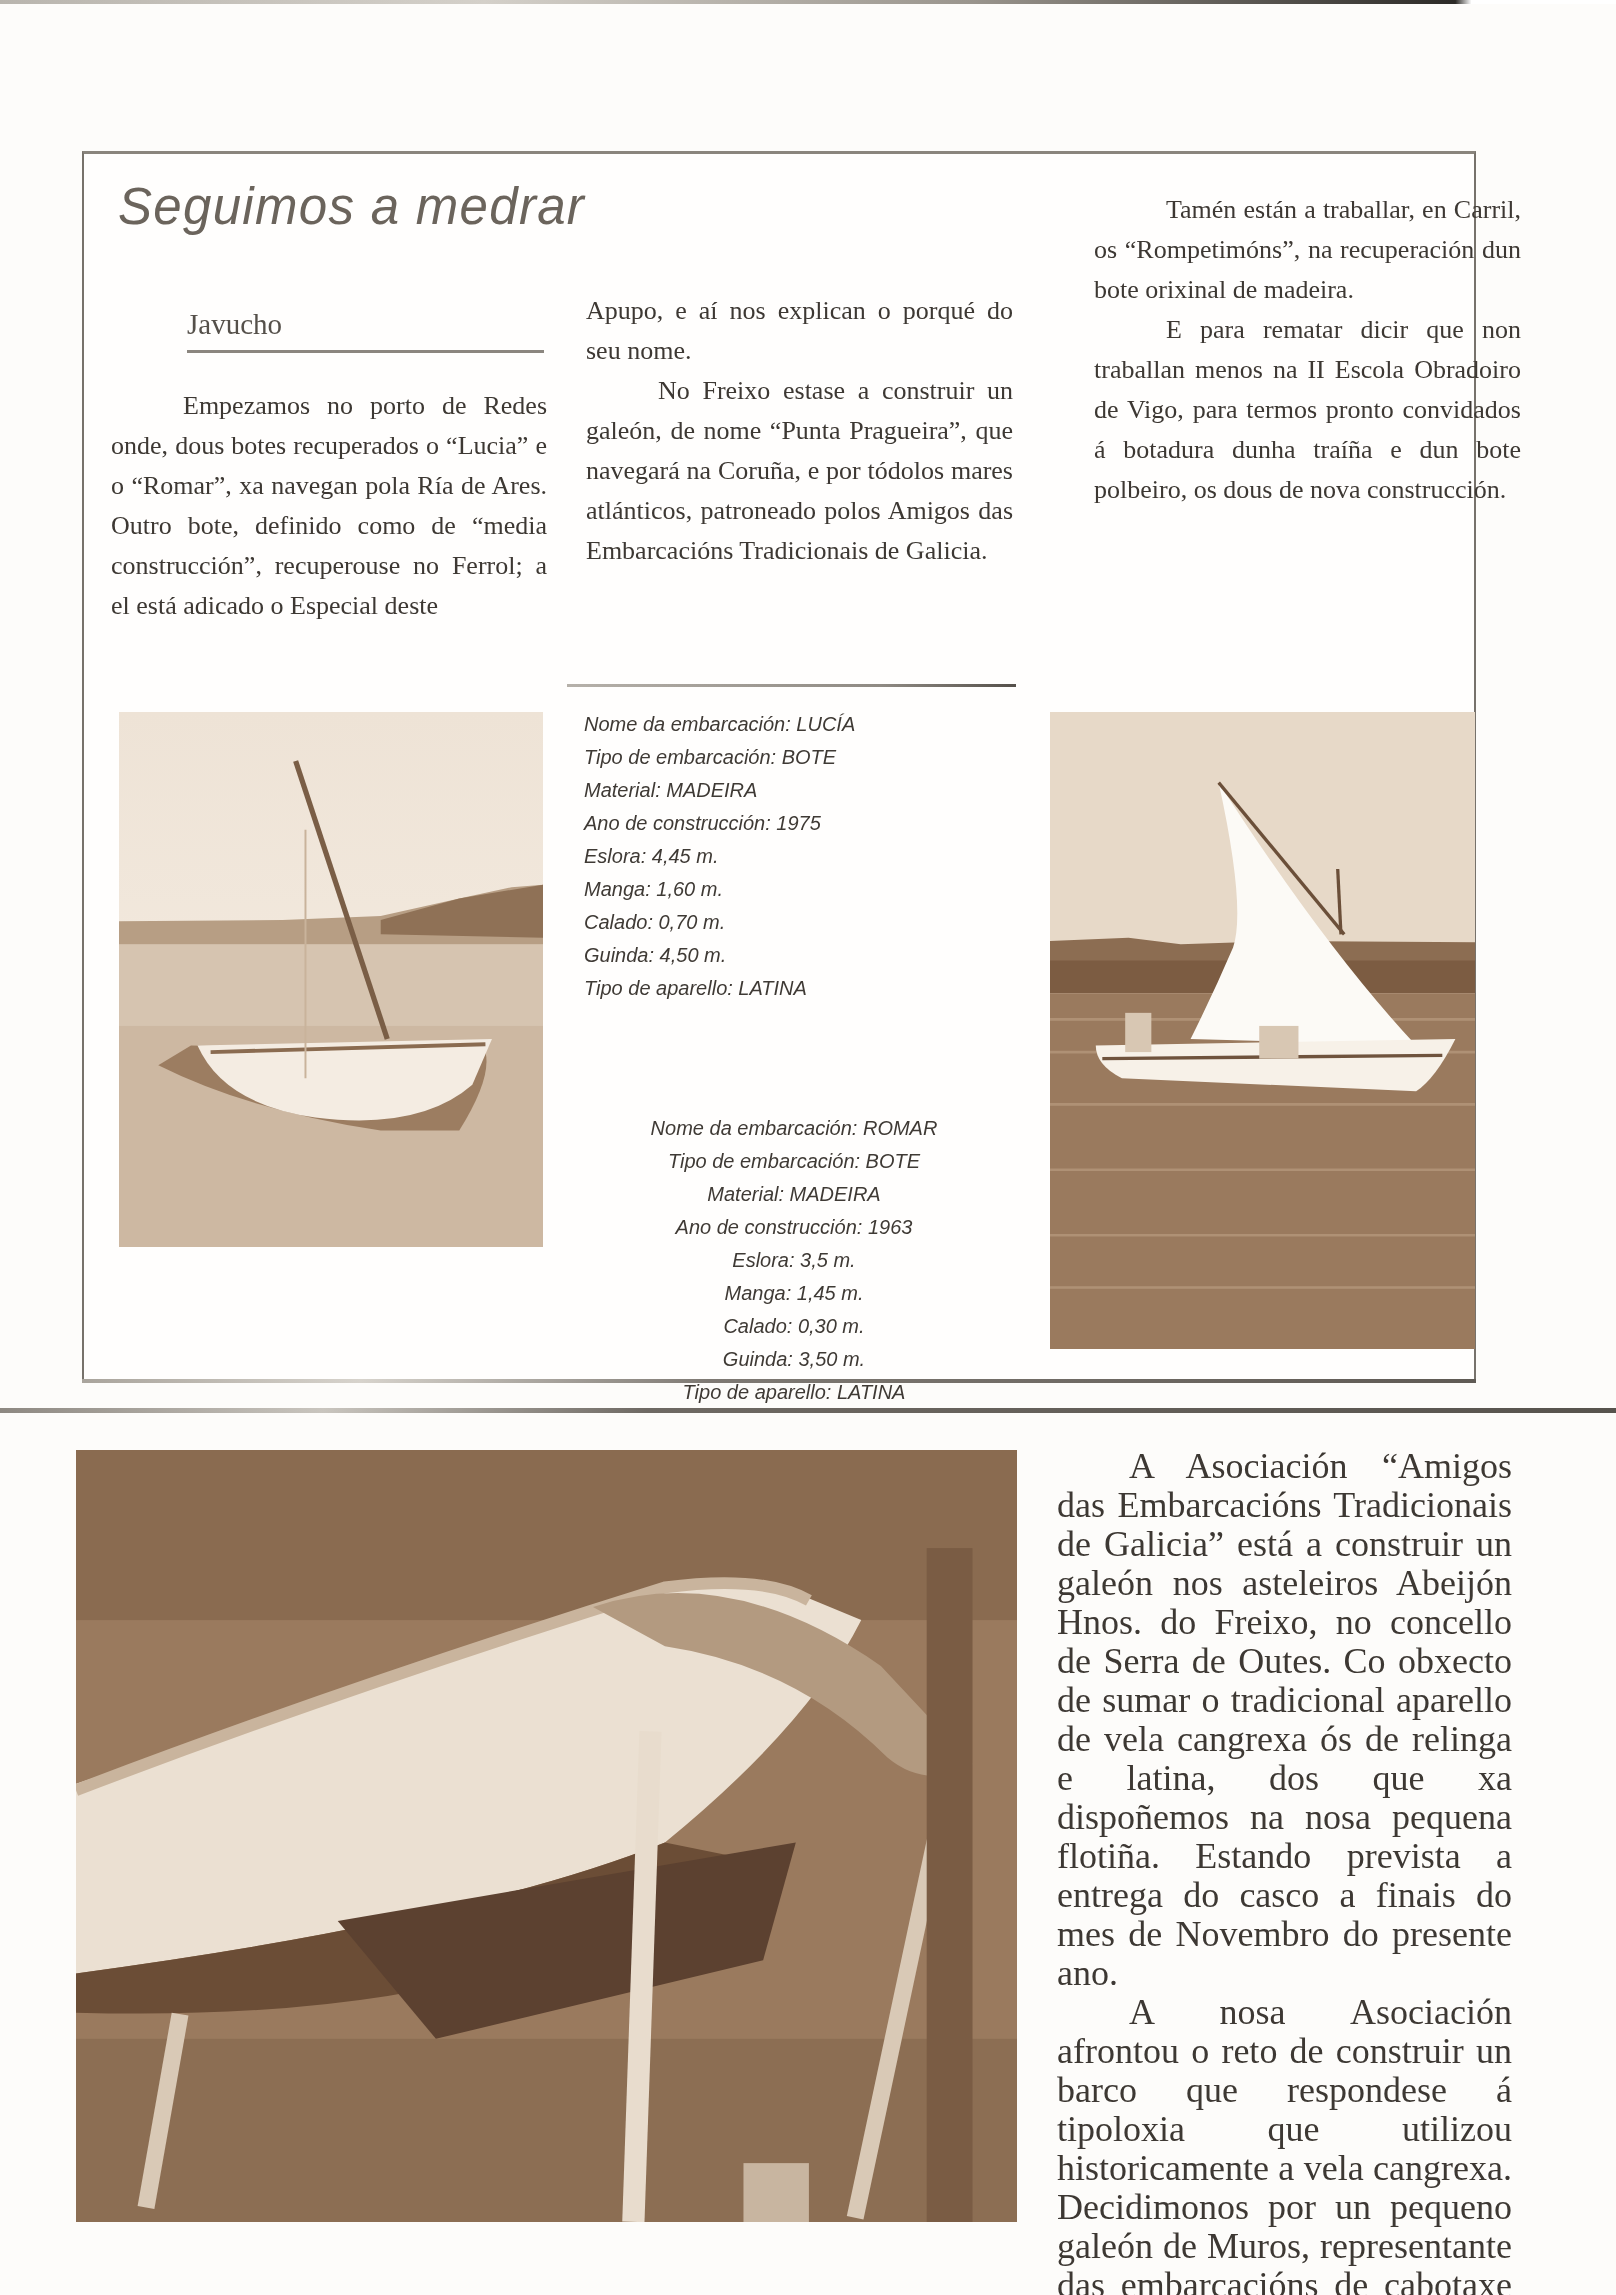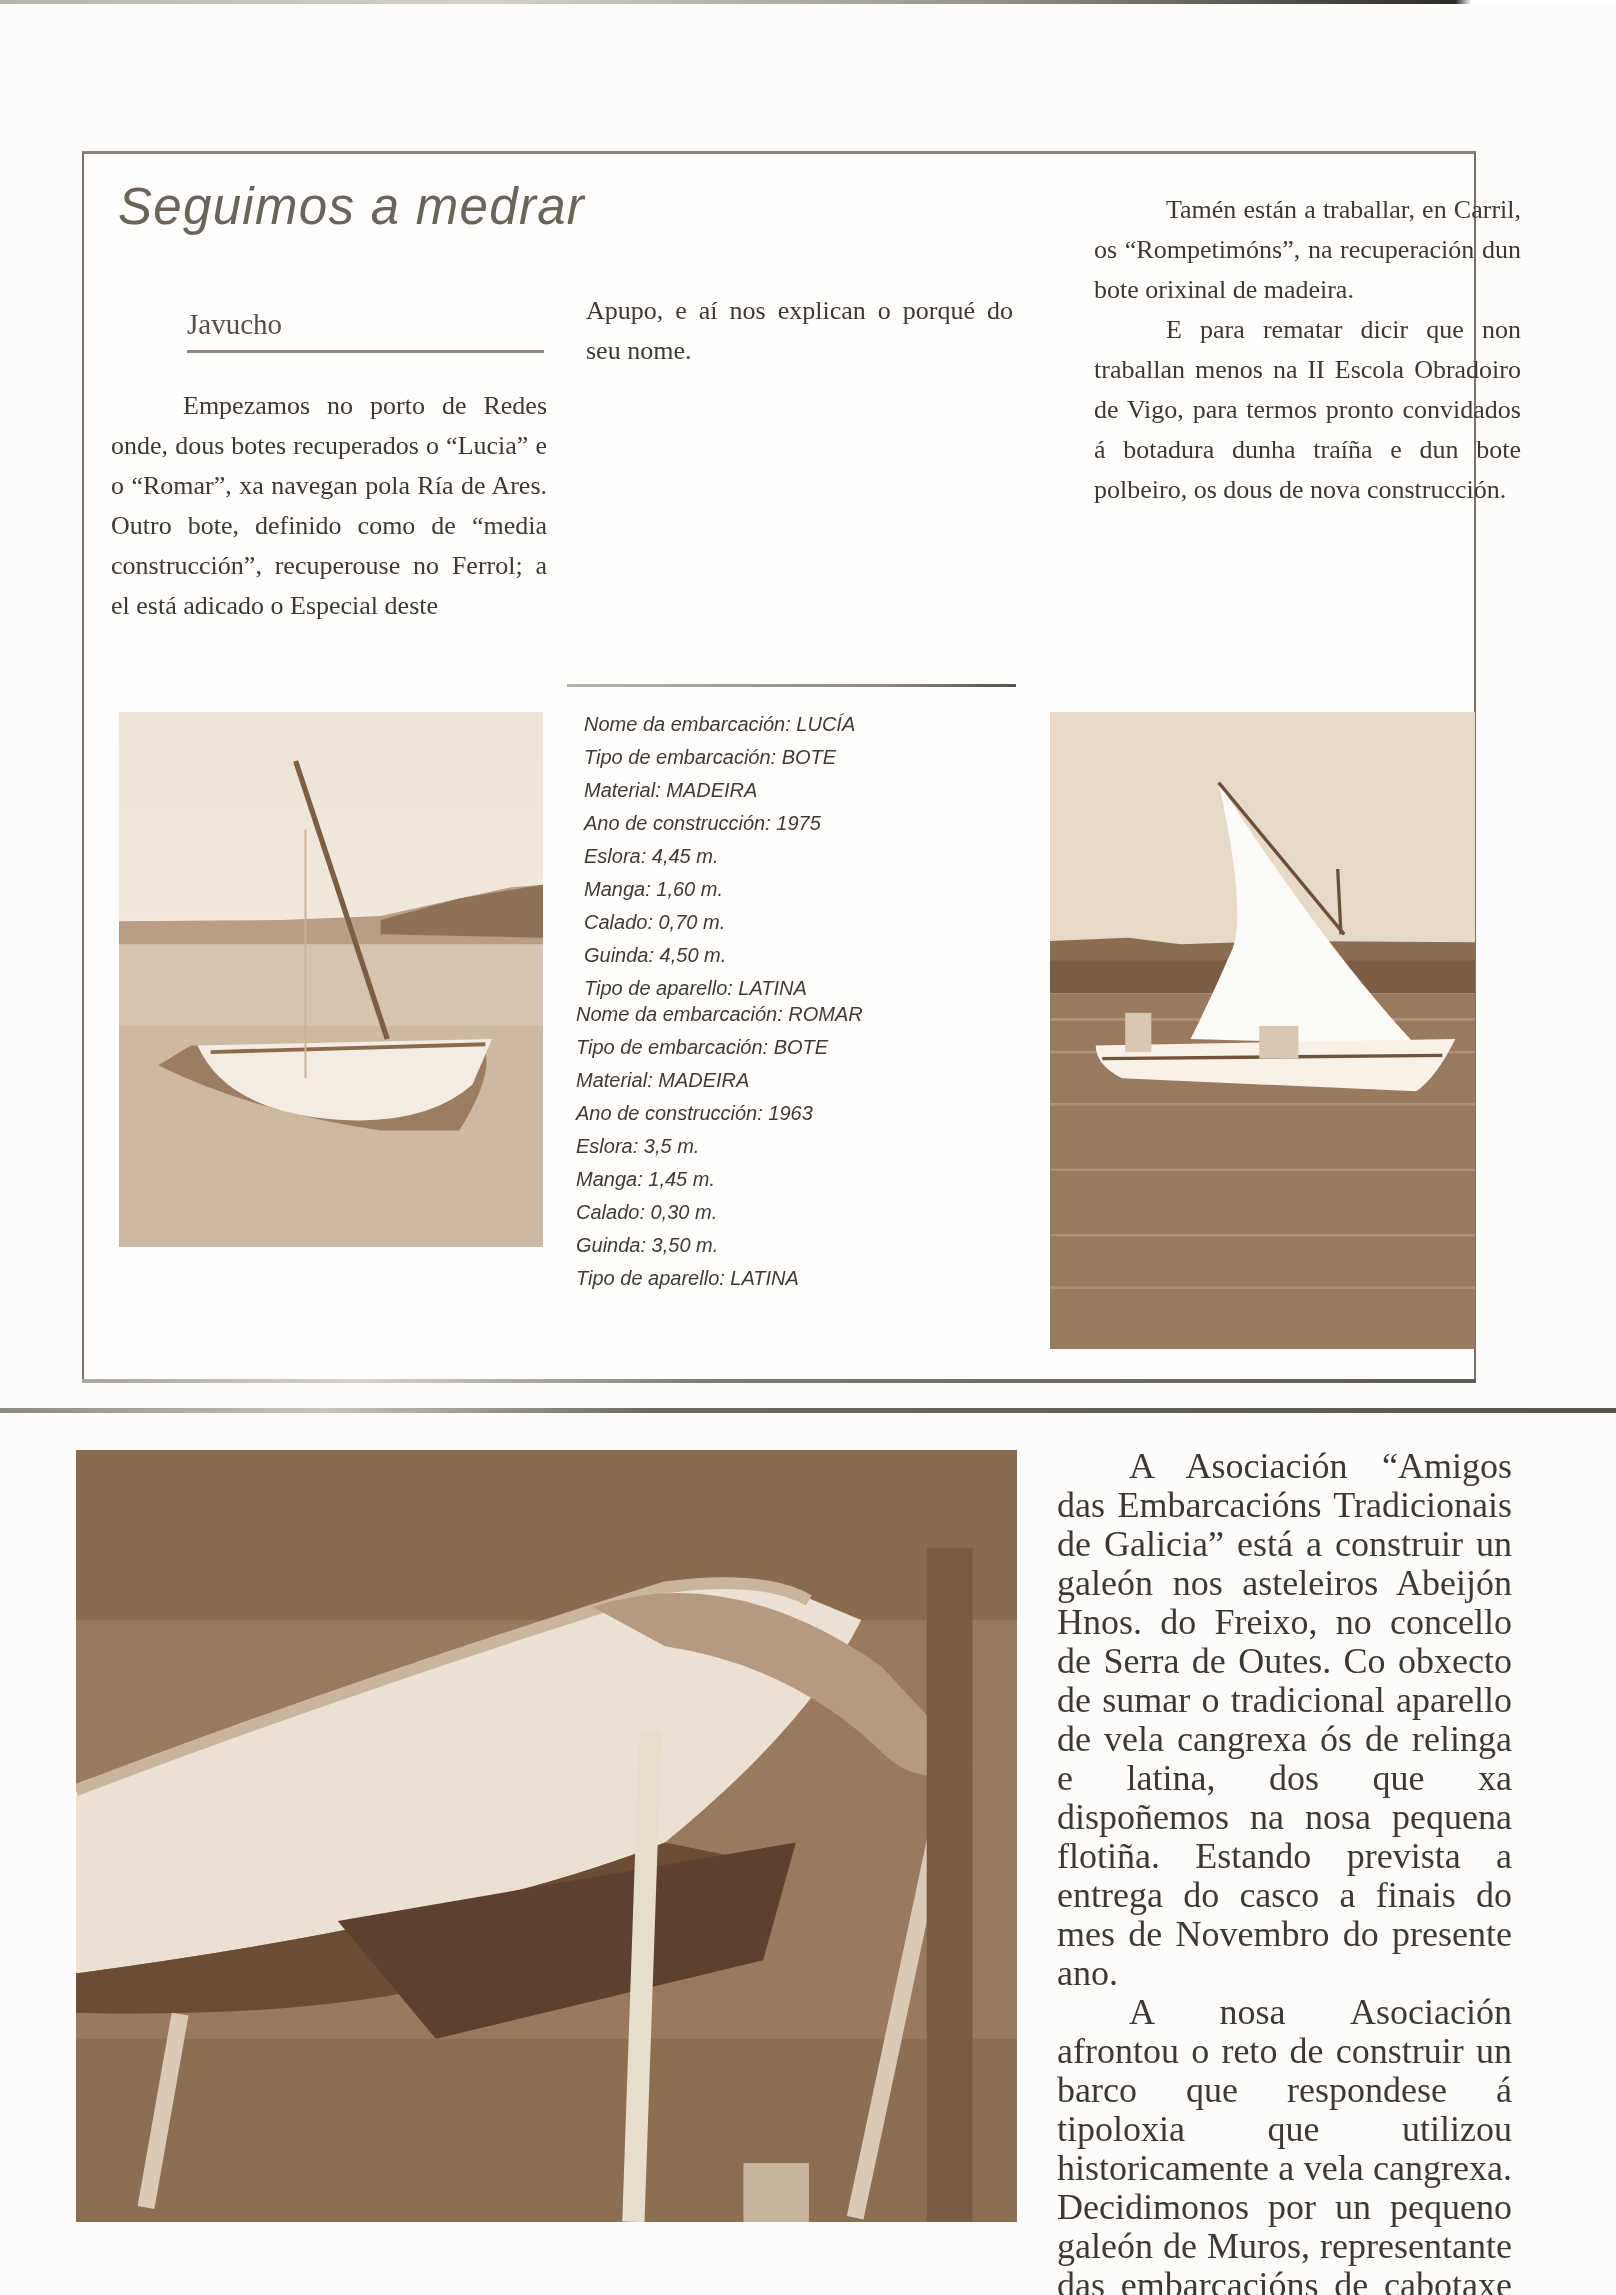--- a/index.html
+++ b/index.html
@@ -54,39 +54,40 @@
   .photo svg { width:100%; height:100%; display:block; }
   .photo-lucia { left:119px; top:712px; width:424px; height:535px; }
   .photo-romar { left:1050px; top:712px; width:425px; height:637px; }
   .photo-galeon { left:76px; top:1450px; width:941px; height:772px; }
   .specs {
     position:absolute; font-family:"Liberation Sans","DejaVu Sans",sans-serif;
     font-style:italic; font-size:20px; line-height:33px; color:#3f3a35;
   }
   .specs div { white-space:nowrap; }
   .specs-lucia { left:584px; top:708px; }
-  .specs-romar { left:576px; top:998px; width:436px; text-align:left; }
+  .specs-romar { left:576px; top:1112px; width:436px; text-align:center; }
 </style>
 </head>
 <body>
 
 <div class="top-rule"></div>
 
 <div class="box"></div>
 <div class="box-shadow-bottom"></div>
 
 <div class="title">Seguimos a medrar</div>
 <div class="byline">Javucho</div>
 
 <div class="col col1">
   <p class="indent">Empezamos no porto de Redes onde, dous botes recuperados o “Lucia” e o “Romar”, xa navegan pola Ría de Ares. Outro bote, definido como de “media construcción”, recuperouse no Ferrol; a el está adicado o Especial deste</p>
 </div>
 
 <div class="col col2">
   <p>Apupo, e aí nos explican o porqué do seu nome.</p>
+  <p class="indent">No Freixo estase a construir un galeón, de nome “Punta Pragueira”, que navegará na Coruña, e por tódolos mares atlánticos, patroneado polos Amigos das Embarcacións Tradicionais de Galicia.</p>
 </div>
 
 <div class="col col3">
   <p class="indent">Tamén están a traballar, en Carril, os “Rompetimóns”, na recuperación dun bote orixinal de madeira.</p>
   <p class="indent">E para rematar dicir que non traballan menos na II Escola Obradoiro de Vigo, para termos pronto convidados á botadura dunha traíña e dun bote polbeiro, os dous de nova construcción.</p>
 </div>
 
 <div class="mid-rule"></div>
 
 <div class="photo photo-lucia">

